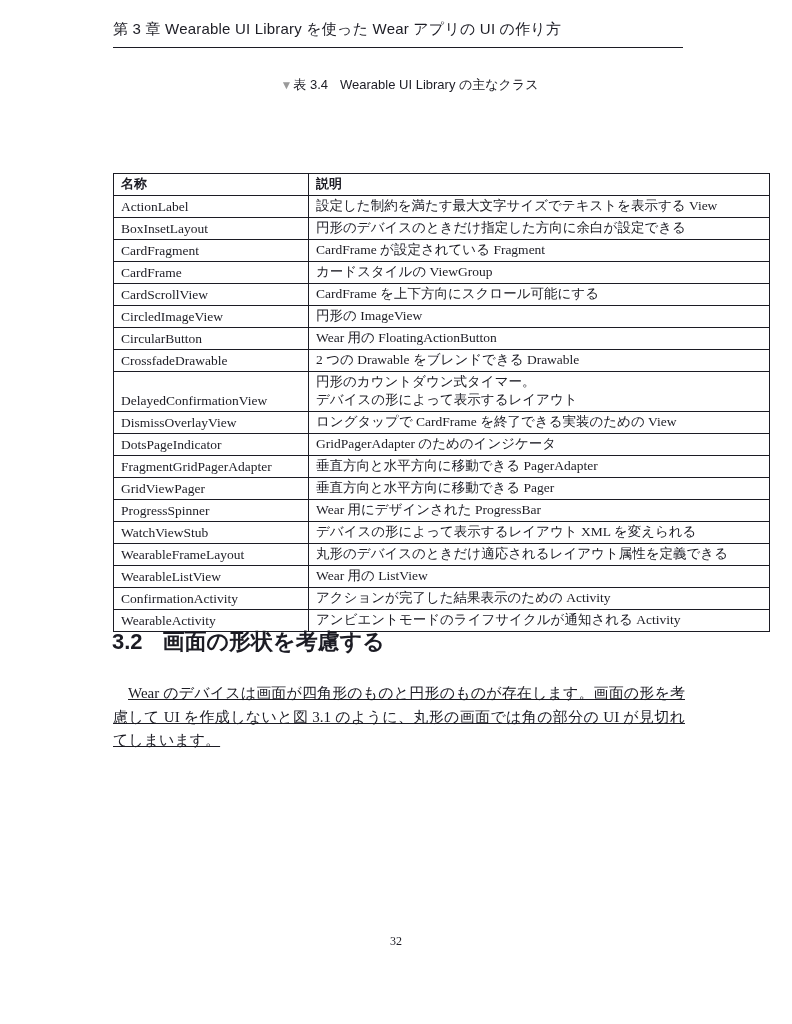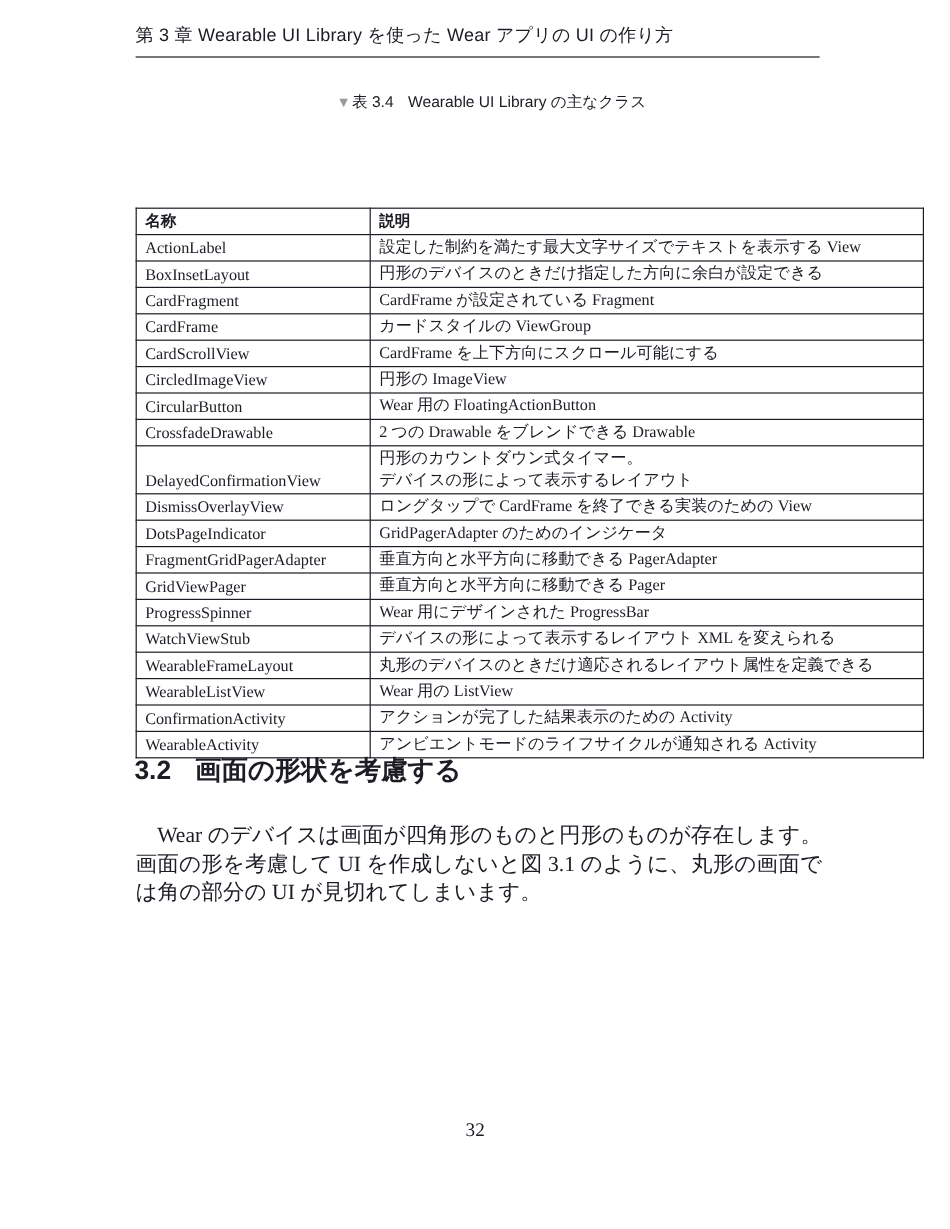--- a/index.html
+++ b/index.html
@@ -97,34 +97,35 @@
   .section-heading .section-number {
     margin-right: 20px;
   }
 
   
   .body-paragraph {
     position: absolute;
     left: 113px;
     top: 667px;
     width: 572px;
-    font-size: 18px;
+    font-size: 15px;
     line-height: 23.5px;
     text-align: justify;
     text-indent: 1em;
+    text-decoration: underline;
   }
 
   
   .page-number {
     position: absolute;
     left: 0;
     top: 934px;
     width: 792px;
     text-align: center;
-    font-size: 16px;
+    font-size: 12px;
   }
 </style>
 </head>
 <body style="color: rgb(28, 28, 36);">
 
 <div class="chapter-header">第 3 章 Wearable UI Library を使った Wear アプリの UI の作り方</div>
 
 <div class="table-caption">
   <span class="marker" style="color: rgb(154, 154, 154);">▼</span><span class="caption-label">表 3.4</span><span class="caption-text">Wearable UI Library の主なクラス</span>
 </div>

